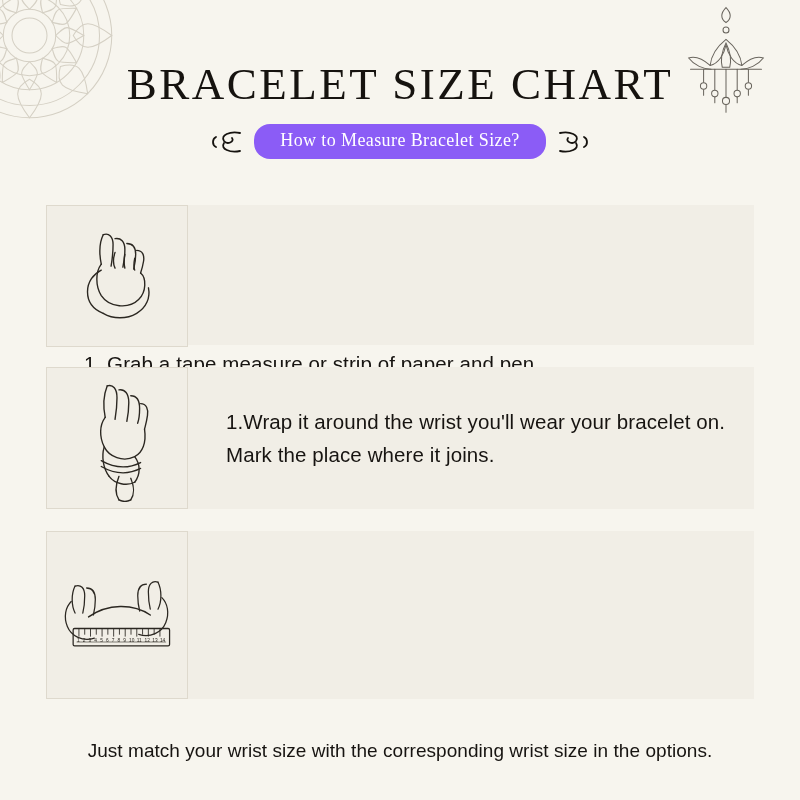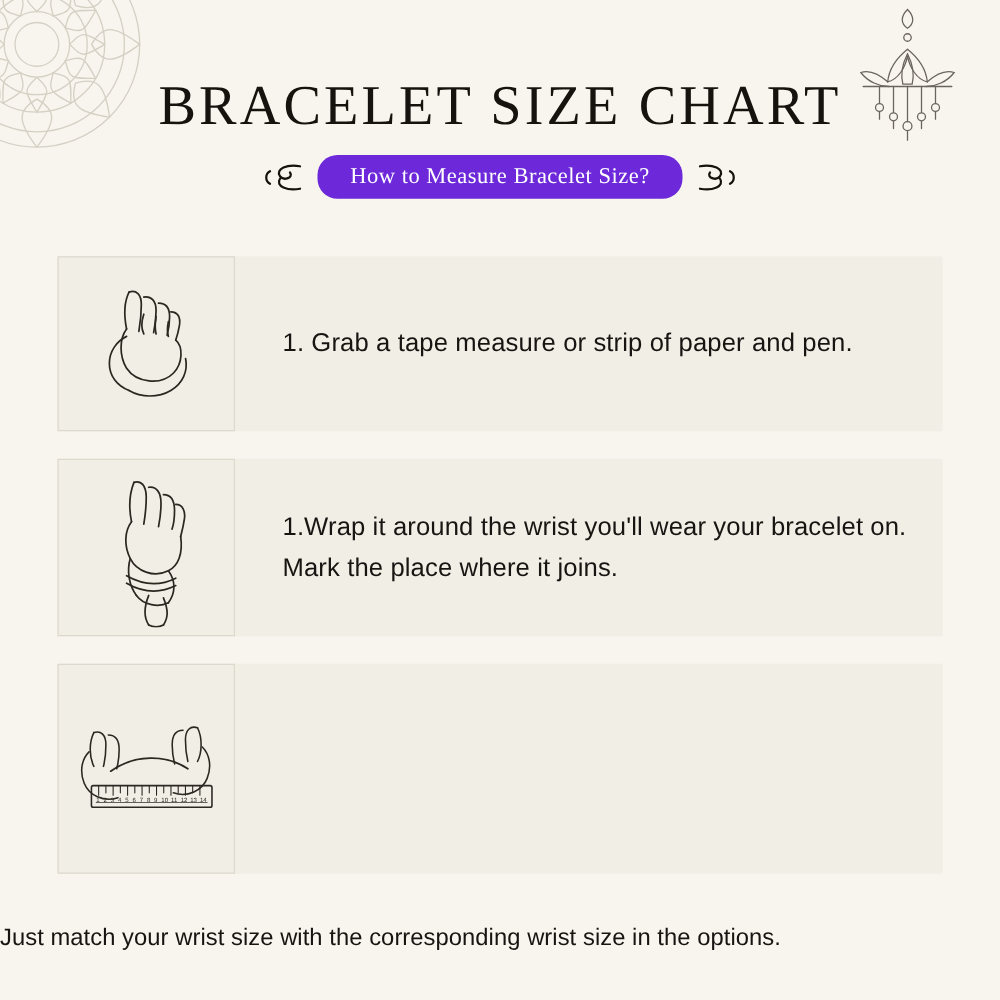--- a/index.html
+++ b/index.html
@@ -54,21 +54,21 @@
     position: absolute;
     top: 124px;
     left: 0;
     width: 800px;
     display: flex;
     align-items: center;
     justify-content: center;
     gap: 10px;
   }
   .pill {
-    background: #6d28d9;
+    background: #8b5cf6;
     color: #ffffff;
     border-radius: 16px;
     padding: 6px 26px 8px 26px;
     font-family: "Liberation Serif", serif;
     font-size: 18px;
     letter-spacing: 0.4px;
     white-space: nowrap;
     text-align: right;
   }
   .flourish {
@@ -86,21 +86,21 @@
     left: 46px;
     width: 708px;
   }
   .step {
     position: relative;
     display: flex;
     align-items: stretch;
     background: #f1eee6;
     margin-bottom: 22px;
   }
-  .step.s1 { height: 140px; }
+  .step.s1 { height: 140px; flex-direction: column; }
   .step.s2 { height: 142px; }
   .step.s3 { height: 168px; }
 
   .thumb {
     width: 142px;
     flex: 0 0 142px;
     background: #f1eee6;
     border: 1px solid #ded9cd;
     display: flex;
     align-items: center;
@@ -116,21 +116,21 @@
     color: #171411;
     letter-spacing: 0.1px;
   }
   .step.s3 .step-text { font-size: 20.5px; }
 
   .footer {
     position: absolute;
     bottom: 38px;
     left: 0;
     width: 800px;
-    text-align: left;
+    text-align: center;
     font-size: 19px;
     color: #171411;
     letter-spacing: 0.05px;
   }
 </style>
 </head>
 <body>
 
 <div class="page">
 

